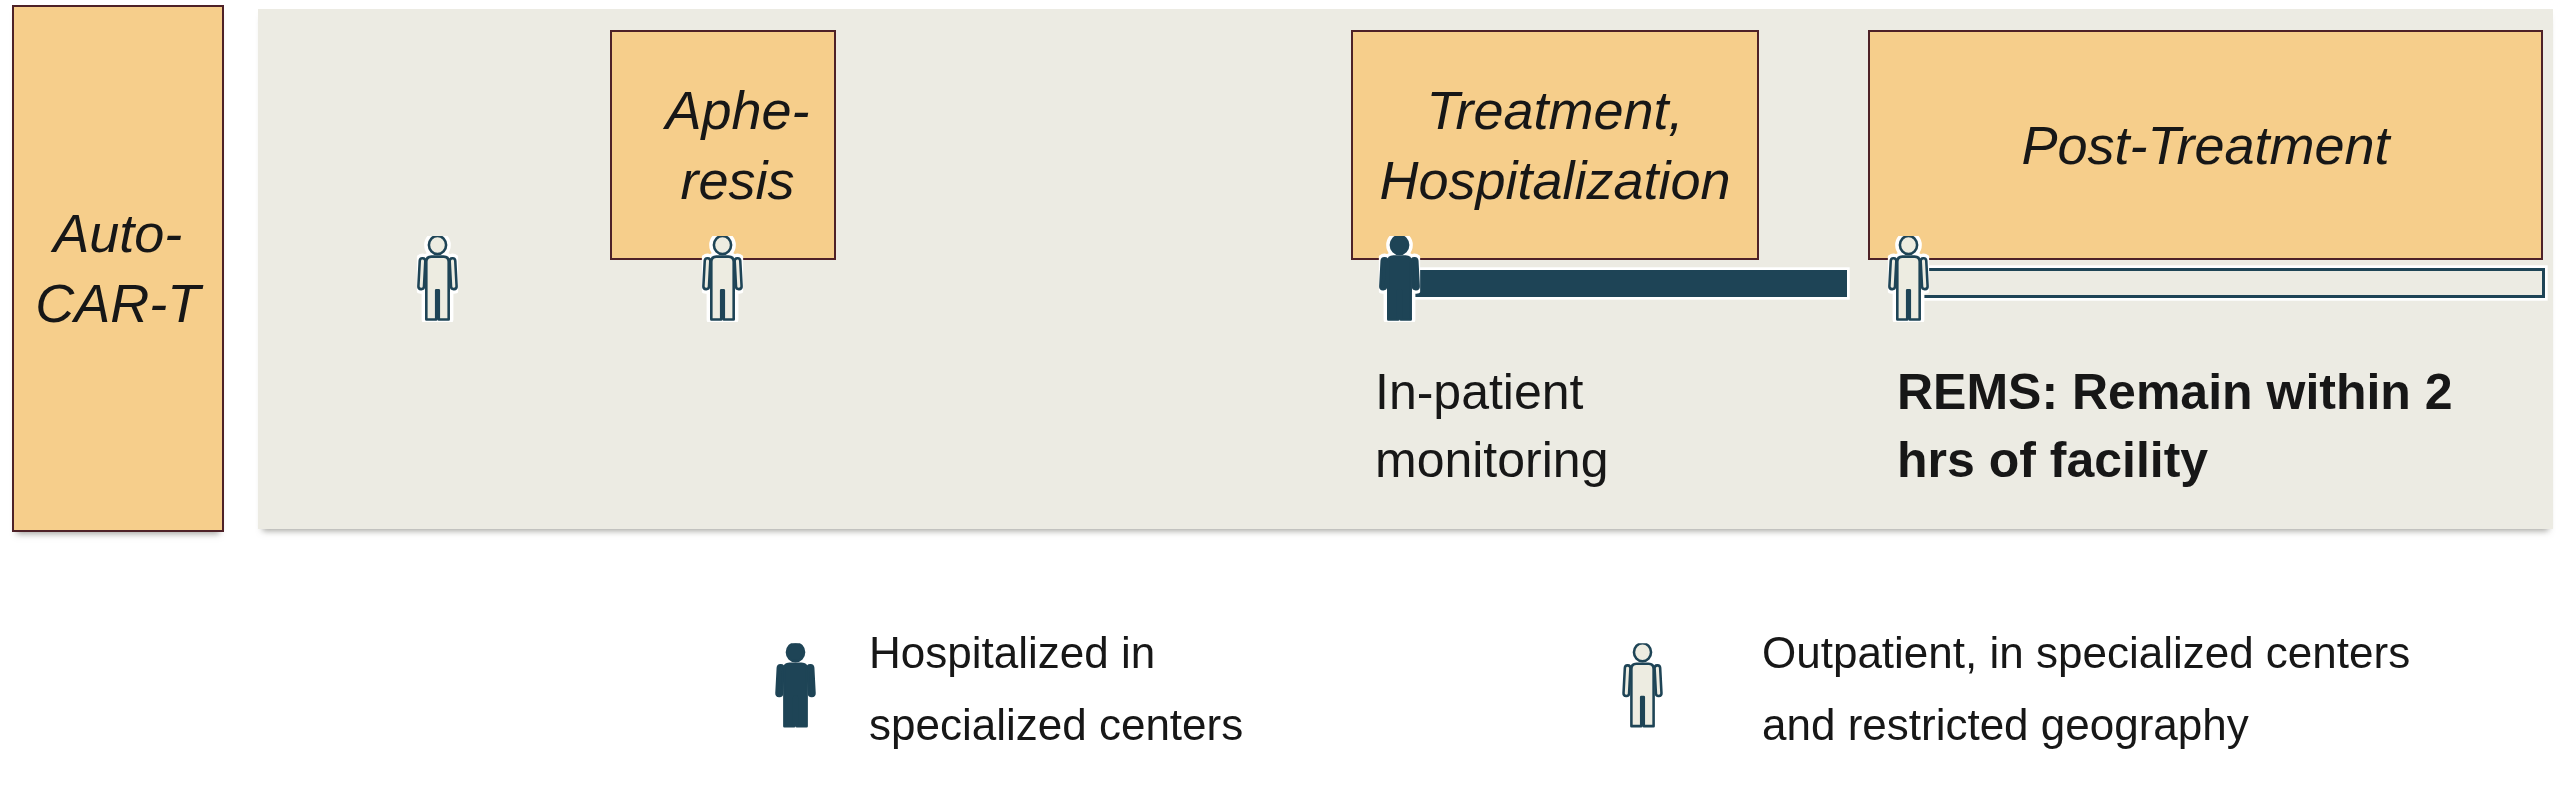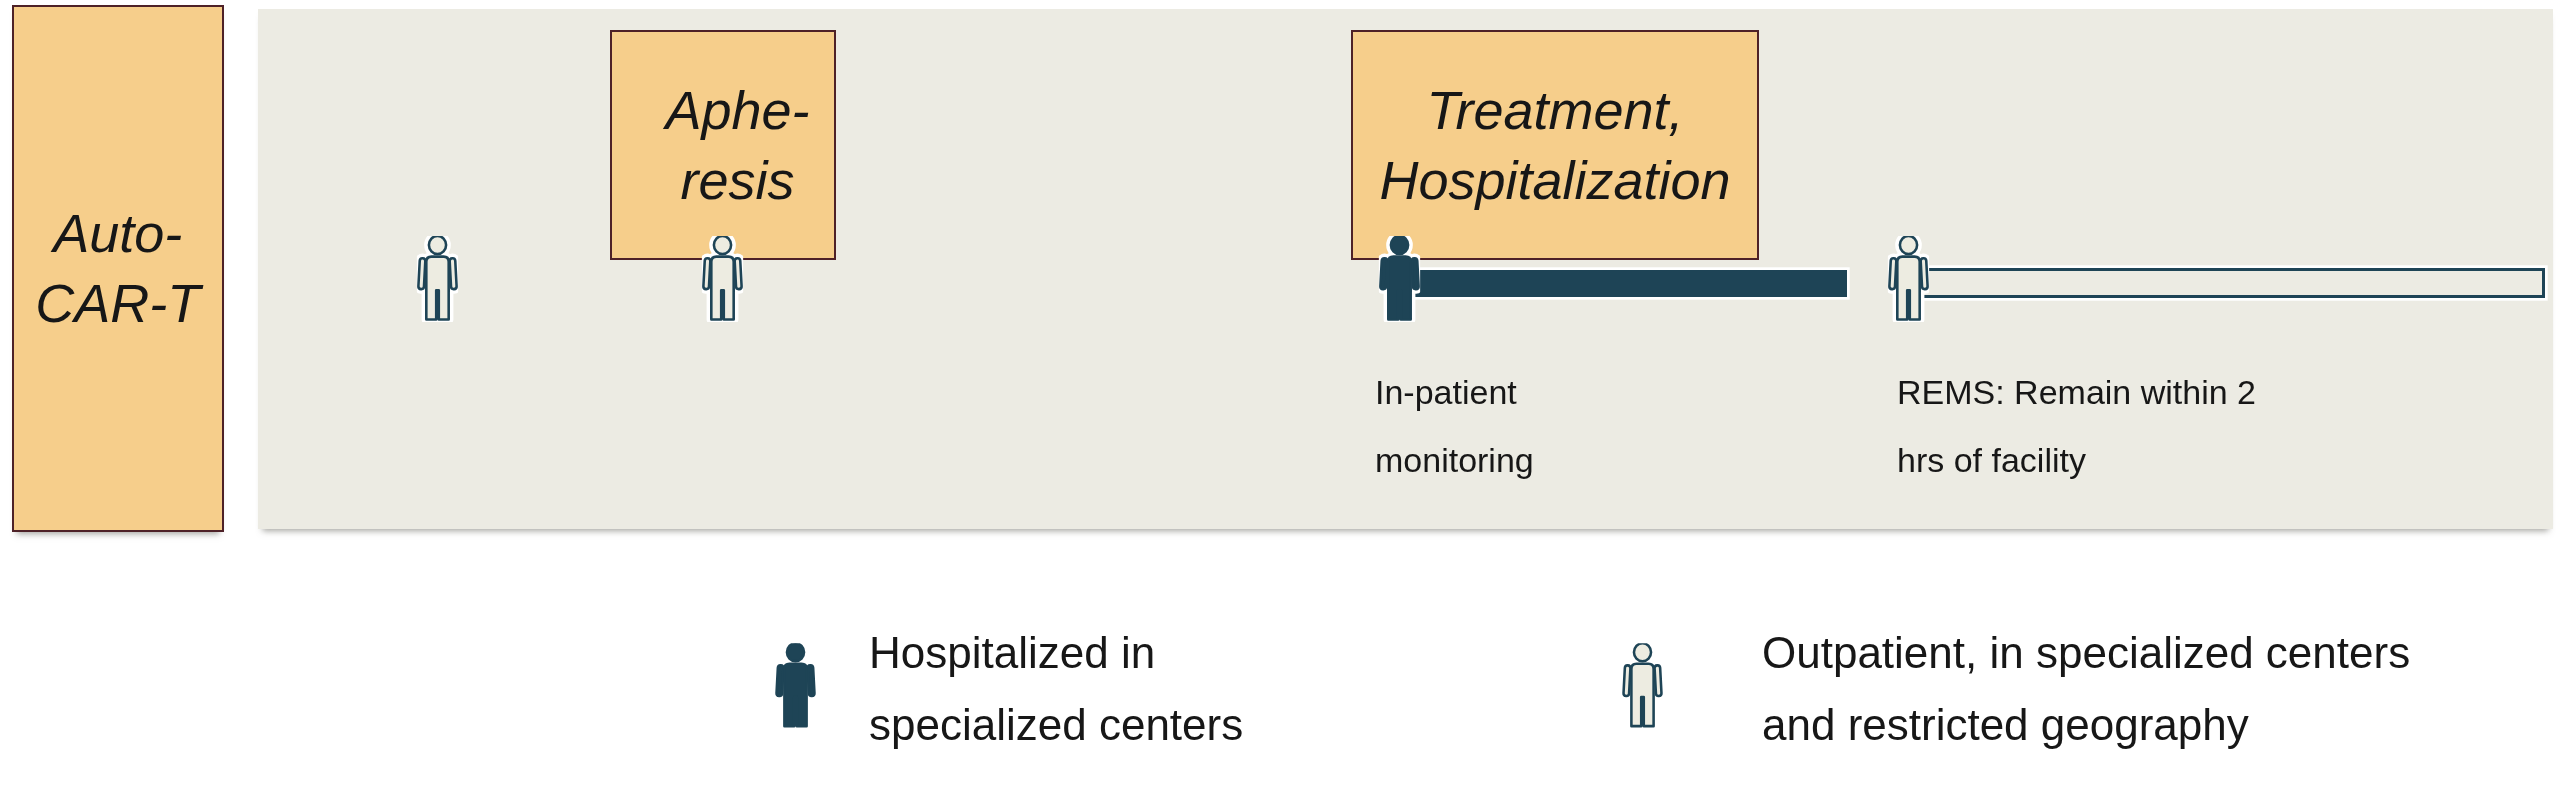--- a/index.html
+++ b/index.html
@@ -74,24 +74,24 @@
   svg.person.outline use.fg{fill:var(--cream);stroke:var(--navy);stroke-width:3;stroke-linejoin:round;}
   svg.person.filled  use.fg{fill:var(--navy);stroke:var(--navy);stroke-width:3;stroke-linejoin:round;}
   .p1{left:416px;top:236px;}
   .p2{left:701px;top:236px;}
   .p3{left:1378px;top:236px;}
   .p4{left:1887px;top:236px;}
 
   
   .note{
     position:absolute;top:358px;
-    font-size:34px;line-height:68px;
+    font-size:50px;line-height:68px;
   }
   .note.n1{left:1375px;width:468px;}
-  .note.n2{left:1897px;width:648px;}
+  .note.n2{left:1897px;width:648px;font-weight:bold;}
 
   
   .legend-icon1{left:775px;top:641px;}
   .legend-icon2{left:1622px;top:641px;}
   .legend-label{
     position:absolute;top:617px;
     font-size:44px;line-height:72px;
   }
   .legend-label.l1{left:869px;width:774px;}
   .legend-label.l2{left:1762px;width:846px;}
@@ -124,20 +124,23 @@
   <div class="panel"></div>
 
   <div class="stage s2">
     <span class="preline">Aphe-
 resis</span>
   </div>
   <div class="stage s4">
     <span class="preline">Treatment,
 Hospitalization</span>
   </div>
+  <div class="stage s5">
+    <span class="preline">Post-Treatment</span>
+  </div>
 
   <div class="bar-solid"></div>
   <div class="bar-hollow"></div>
 
   <svg class="person outline p1" width="43" height="86" viewBox="0 0 48 100">
     <use href="#person-shape" class="halo"></use>
       <use href="#person-shape" class="fg"></use>
   </svg>
   <svg class="person outline p2" width="43" height="86" viewBox="0 0 48 100">
     <use href="#person-shape" class="halo"></use>

